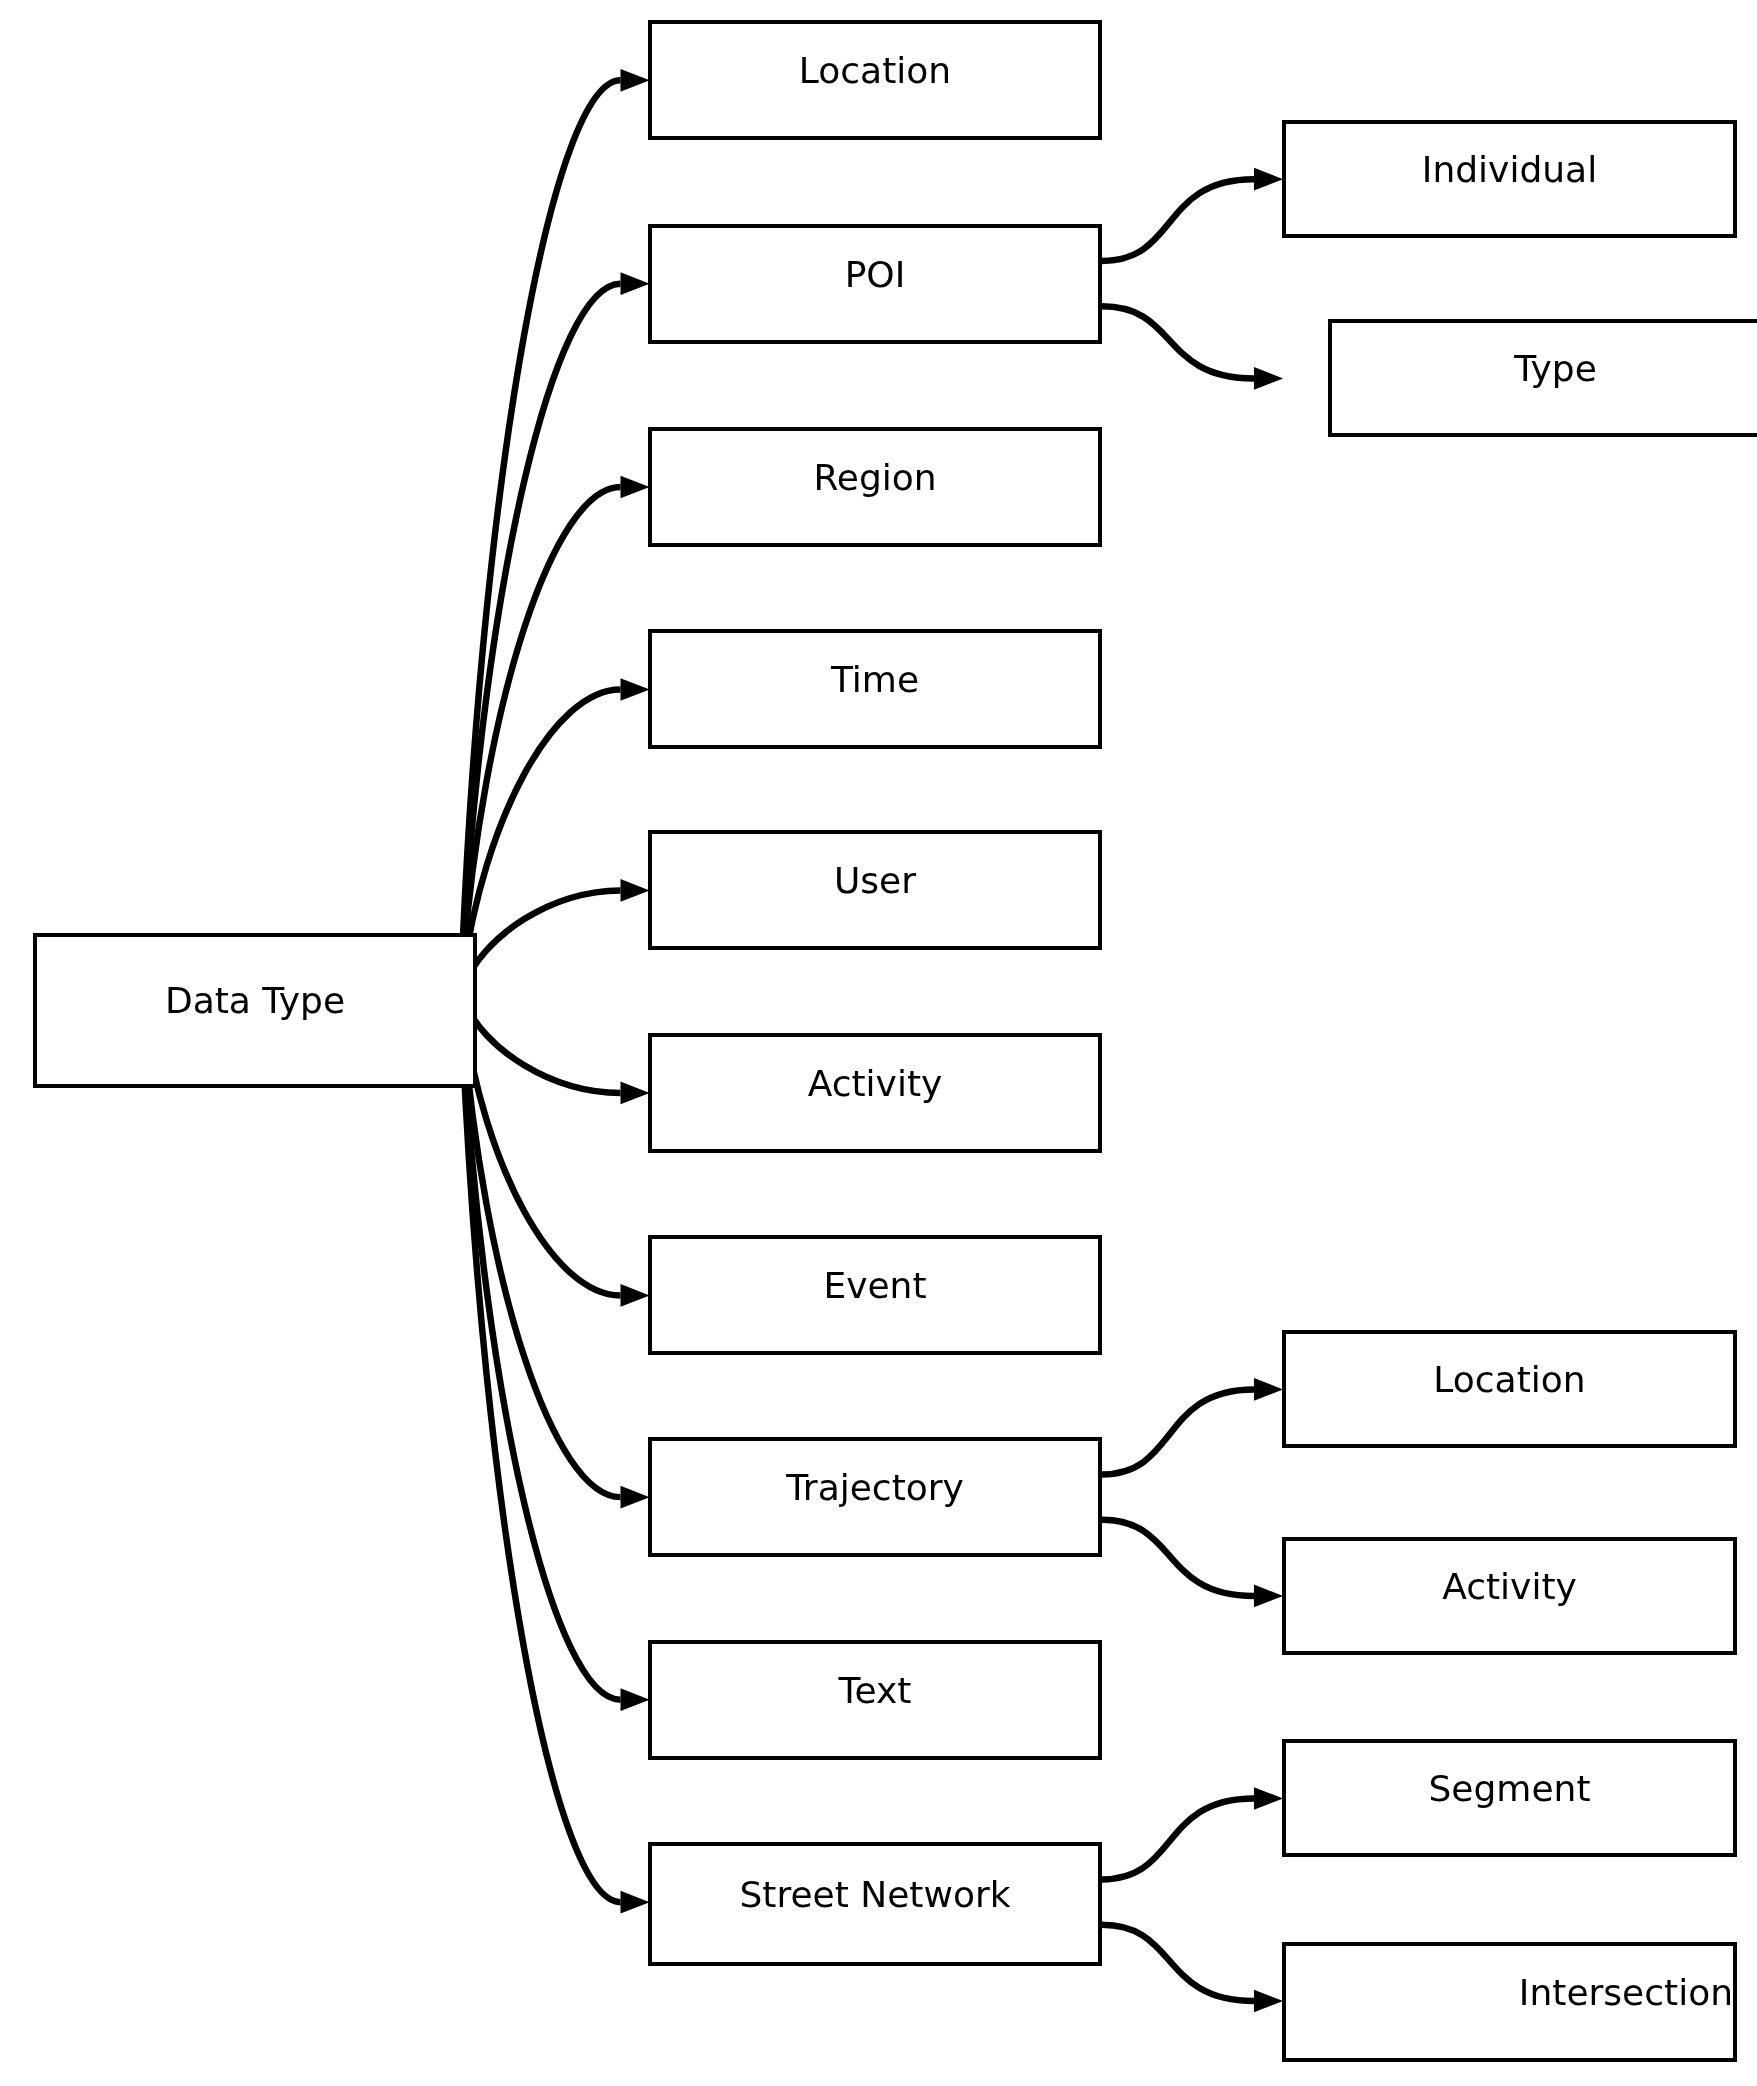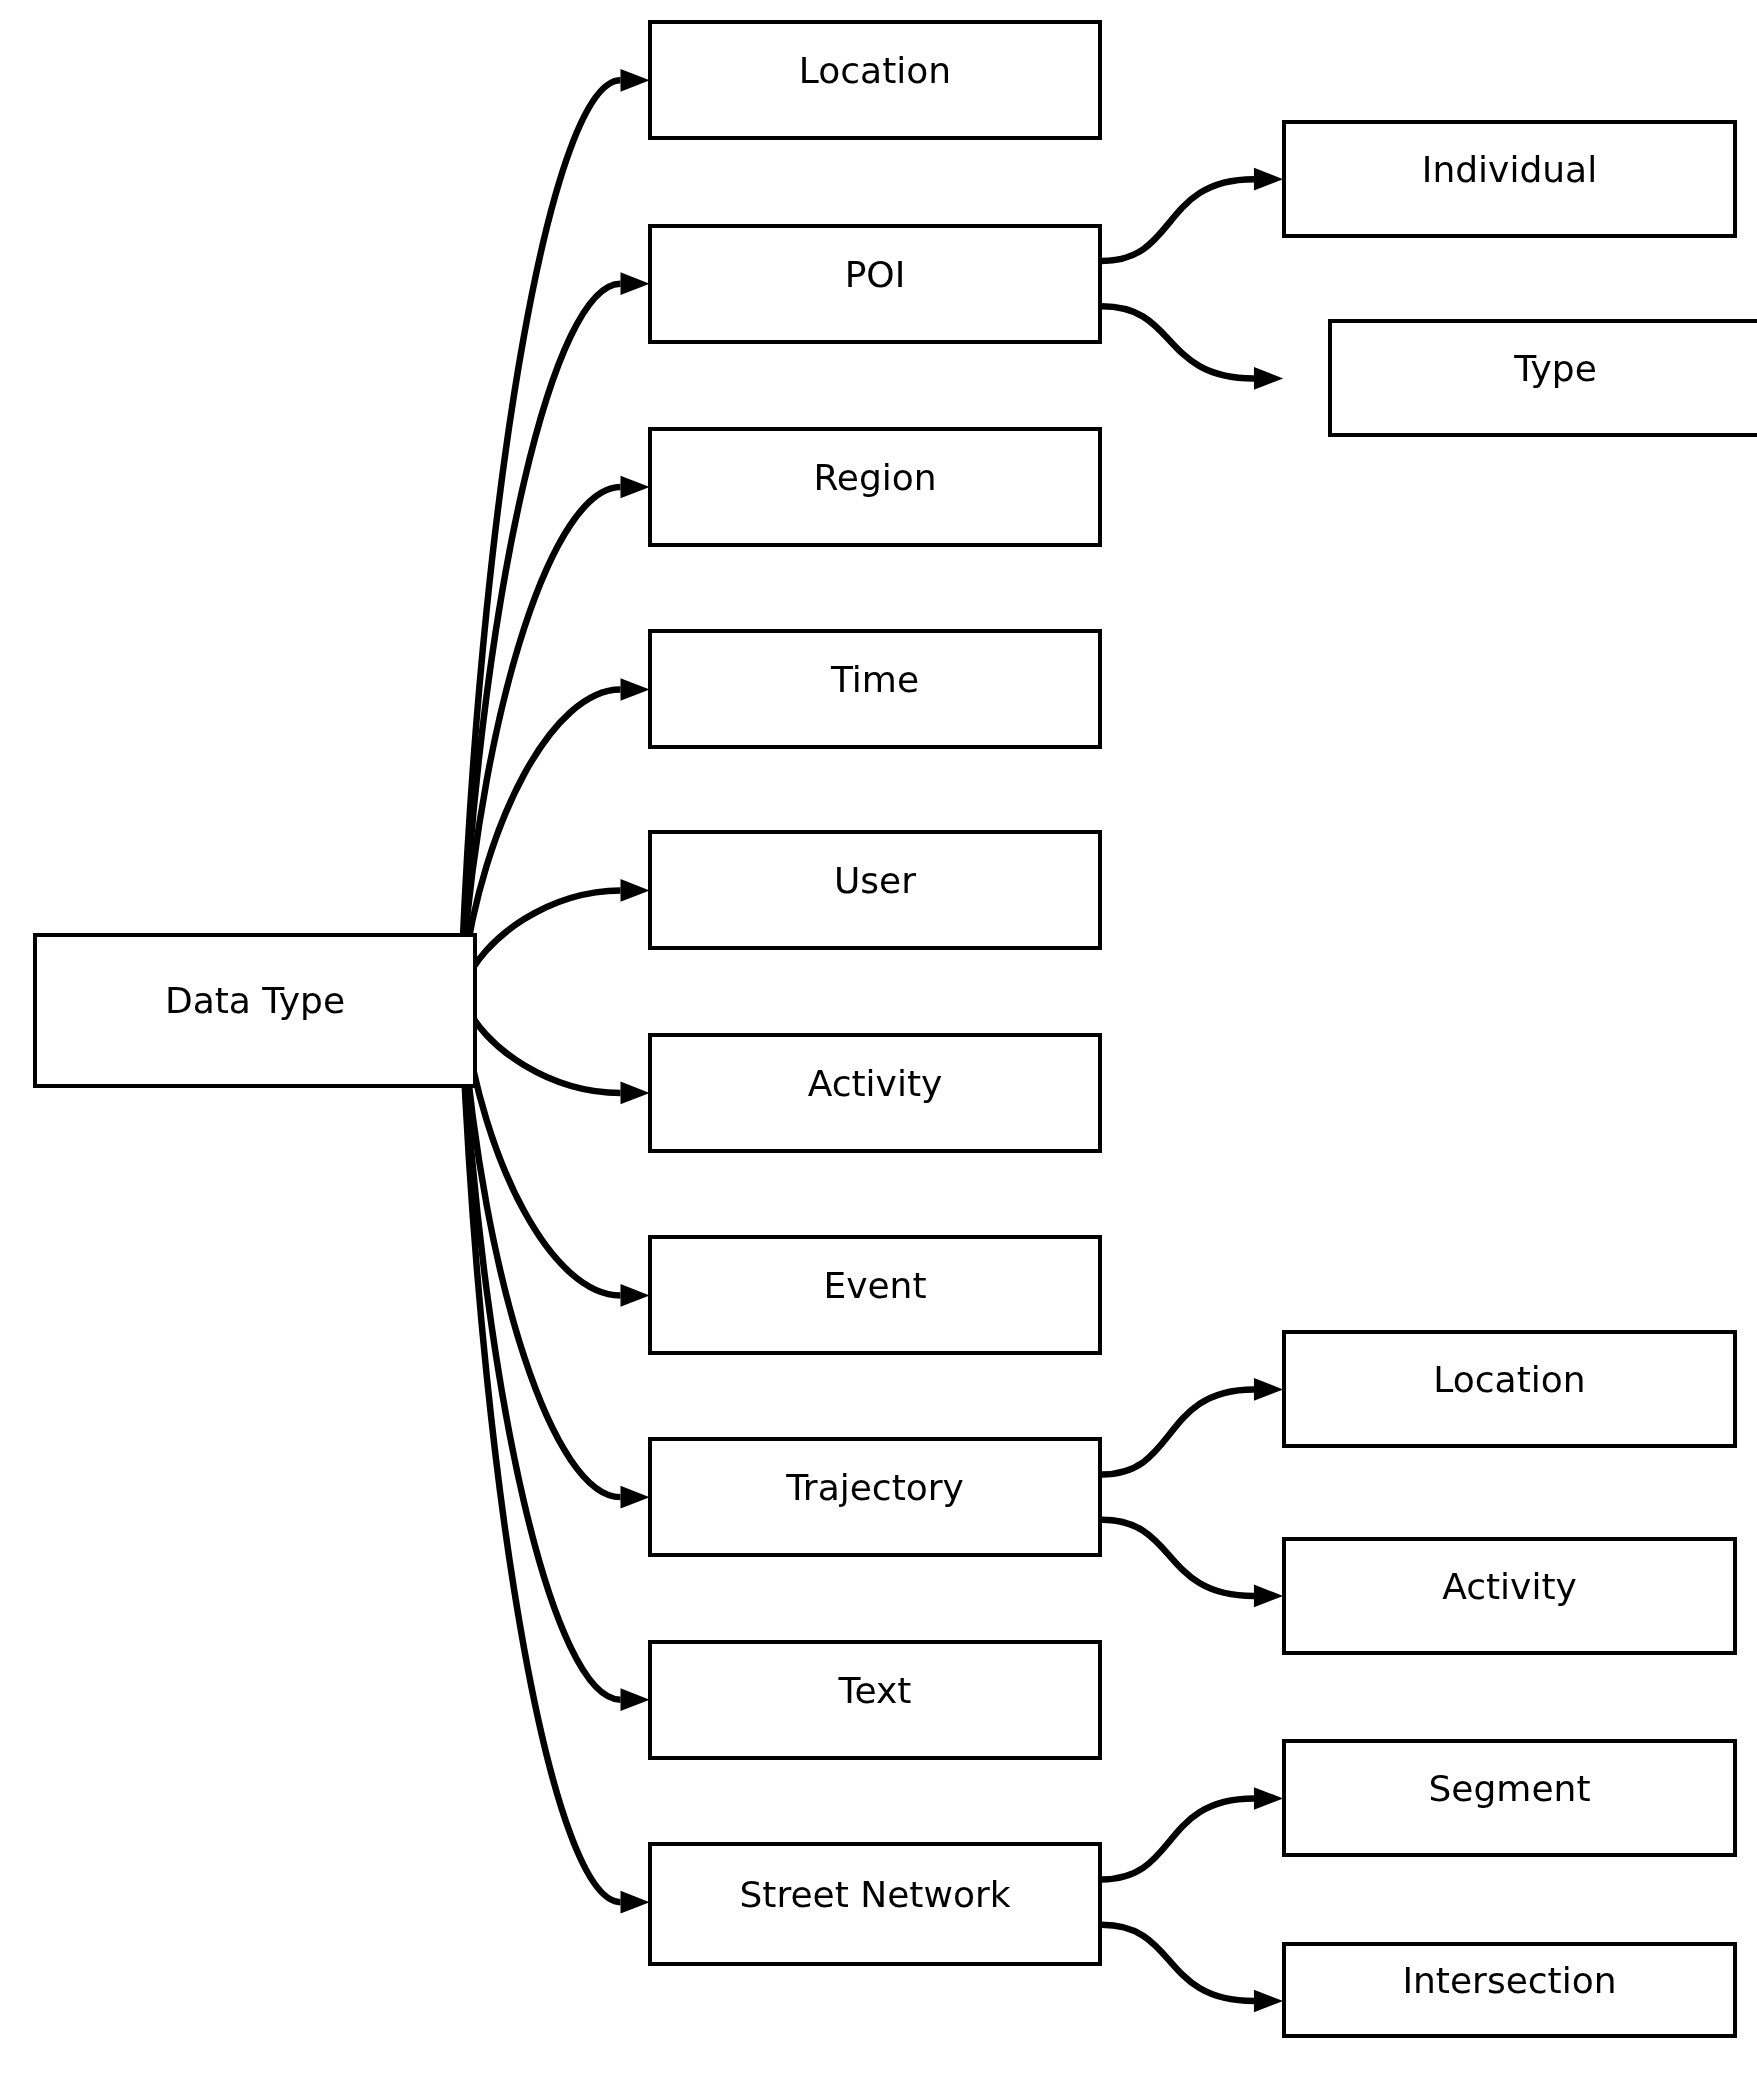--- a/index.html
+++ b/index.html
@@ -113,18 +113,18 @@
   </div>
   <div class="node" style="left:1282px; top:1330px; width:455px; height:118px;">
     <span>Location</span>
   </div>
   <div class="node" style="left:1282px; top:1537px; width:455px; height:118px;">
     <span>Activity</span>
   </div>
   <div class="node" style="left:1282px; top:1739px; width:455px; height:118px;">
     <span>Segment</span>
   </div>
-  <div class="node" style="left:1282px; top:1942px; width:455px; height:96px;">
+  <div class="node" style="left:1282px; top:1942px; width:455px; height:120px;justify-content:flex-end;">
     <span>Intersection</span>
   </div>
 
 </div>
 
 
 </body></html>

